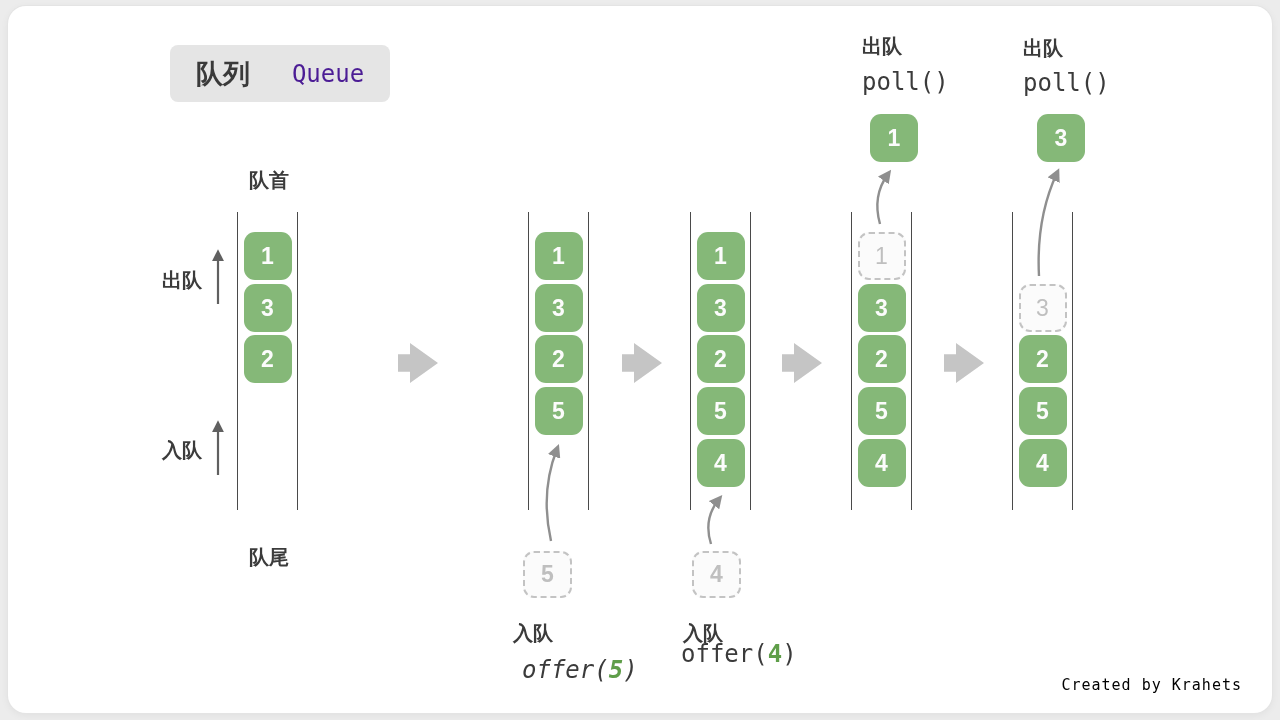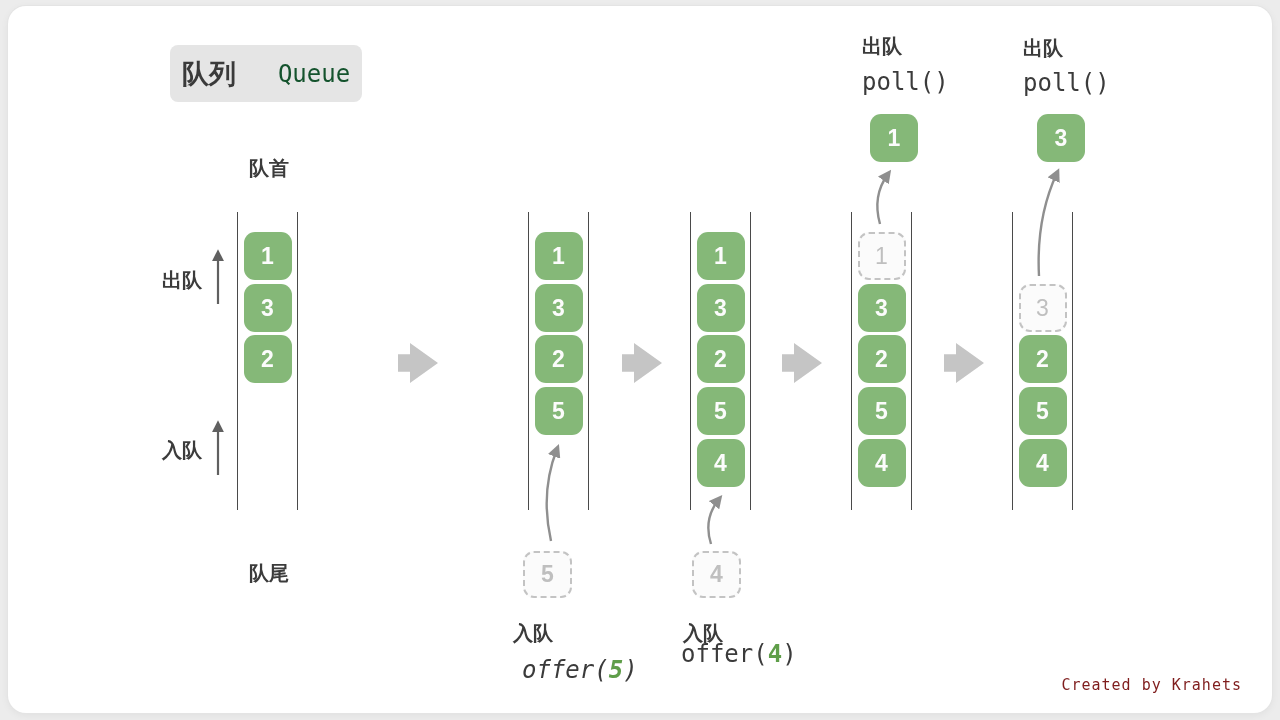--- a/index.html
+++ b/index.html
@@ -12,31 +12,31 @@
   }
   .card {
     position:absolute; left:8px; top:6px; width:1264px; height:707px;
     background:#ffffff; border-radius:18px;
     box-shadow:0 0 0 1px #e4e4e4, 0 2px 8px rgba(0,0,0,0.06);
   }
   .abs { position:absolute; }
 
   
   .title-box {
-    position:absolute; left:170px; top:45px; width:192px; height:57px;
+    position:absolute; left:170px; top:45px; width:220px; height:57px;
     background:#e5e5e5; border-radius:8px;
     display:flex; align-items:center; justify-content:center; gap:10px;
   }
   .title-zh { font-size:27px; font-weight:700; color:#3a3a3a; }
-  .title-en { font-size:24px; font-family:"DejaVu Sans Mono", monospace; color:#14532d;margin-left:32px; }
+  .title-en { font-size:24px; font-family:"DejaVu Sans Mono", monospace; color:#4c1d95;margin-left:32px; }
 
   
   .zh-label { font-size:20px; font-weight:700; color:#3b3b3b; }
-  .lbl-front  { left:229px; top:155px; width:80px; text-align:center; }
-  .lbl-rear   { left:229px; top:560px; width:80px; text-align:center; }
+  .lbl-front  { left:229px; top:167px; width:80px; text-align:center; }
+  .lbl-rear   { left:229px; top:544px; width:80px; text-align:center; }
   .lbl-deq    { left:136px; top:267px; width:66px; text-align:right; }
   .lbl-enq    { left:136px; top:437px; width:66px; text-align:right; }
 
   
   .col {
     position:absolute; top:212px; width:61px; height:298px;
     border-left:1.5px solid #4a4a4a; border-right:1.5px solid #4a4a4a;
   }
   .col-1 { left:237px; } .col-2 { left:528px; } .col-3 { left:690px; }
   .col-4 { left:851px; } .col-5 { left:1012px; }
@@ -79,21 +79,21 @@
     background:var(--block-arrow, #c5c5c5);
     clip-path:polygon(0% 28%, 30% 28%, 30% 0%, 100% 50%, 30% 100%, 30% 72%, 0% 72%);
   }
   .ba-1 { left:398px; } .ba-2 { left:622px; } .ba-3 { left:782px; } .ba-4 { left:944px; }
 
   svg.overlay { position:absolute; left:0; top:0; width:1280px; height:720px; pointer-events:none; }
 
   .credit {
     position:absolute; right:38px; top:676px;
     font-family:"DejaVu Sans Mono", monospace; font-size:15px;
-    color:#7f1d1d; letter-spacing:1px;margin-left:12px;
+    color:#000000; letter-spacing:1px;margin-left:12px;
   }
 </style>
 </head>
 <body>
 
 <div class="card"></div>
 
 <div class="title-box">
   <span class="title-zh">队列</span>
   <span class="title-en">Queue</span>

